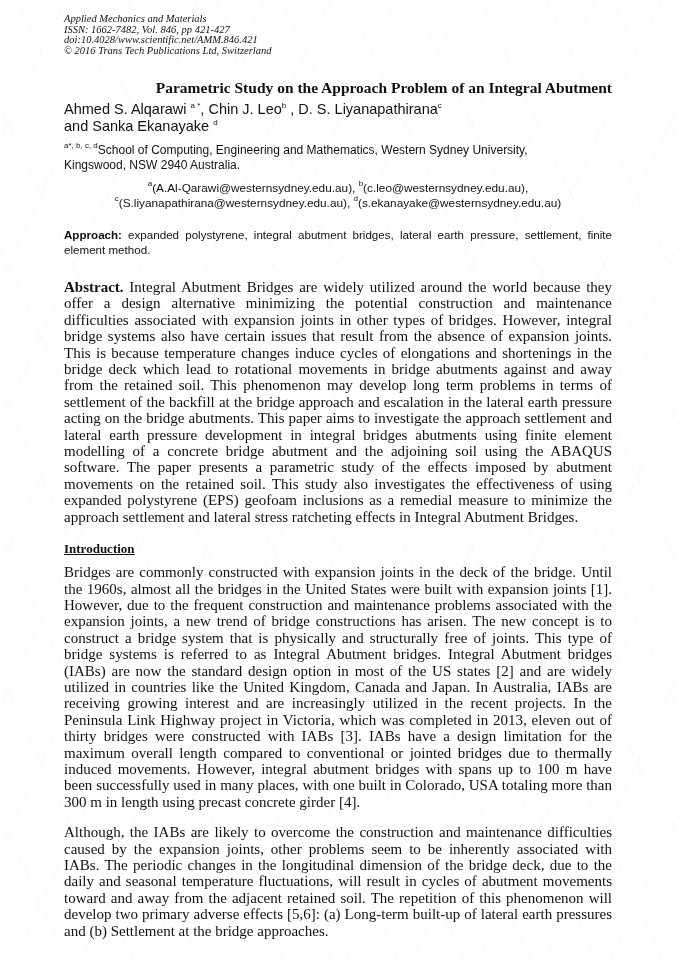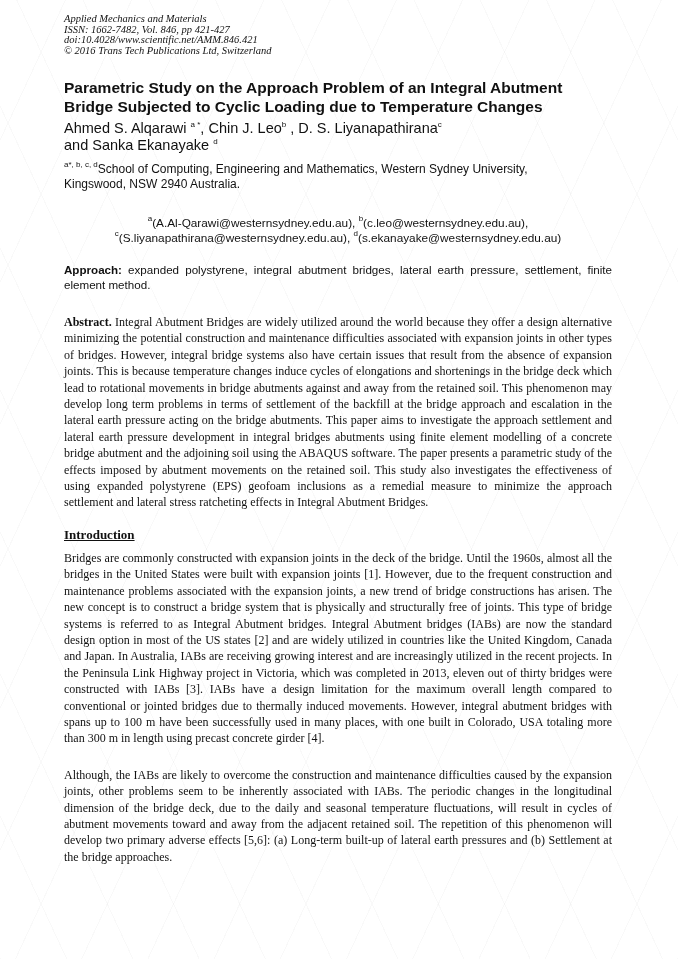--- a/index.html
+++ b/index.html
@@ -18,78 +18,77 @@
   .page { position: relative; z-index: 1; padding: 0 66px 0 64px; }
   .header {
     display: flex; justify-content: space-between;
     font-family: "Liberation Serif", serif; font-style: italic;
     font-size: 10.5px; line-height: 10.5px;
     padding-top: 14px;
     gap: 20px;
   }
   .header .left div { white-space: nowrap; }
   .title {
-    font-family: Liberation Sans, sans-serif; font-weight: bold;
-    font-size: 15.5px; line-height: 19px; text-align: left;
+    font-family: Liberation Serif, serif; font-weight: bold;
+    font-size: 15.5px; line-height: 19px; text-align: right;
     margin-top: 22px;
   }
   .authors {
     font-family: "Liberation Sans", sans-serif;
     font-size: 14.5px; line-height: 17px; text-align: left;
     margin-top: 4px;
   }
   sup { font-size: 8px; vertical-align: 6px; line-height: 0; }
   .affil {
     font-family: "Liberation Sans", sans-serif;
     font-size: 12px; line-height: 15px; text-align: left;
     margin-top: 8px;
   }
   .emails {
     font-family: "Liberation Sans", sans-serif;
     font-size: 11.8px; line-height: 15px; text-align: center;
-    margin-top: 24px;
+    margin-top: 8px;
   }
   .keywords {
     font-family: "Liberation Sans", sans-serif;
     font-size: 11.6px; line-height: 15px; text-align: justify;
     margin-top: 16px;
   }
   .kw-label { font-weight: bold; }
   .abstract, .para {
     font-family: "Liberation Serif", serif;
-    font-size: 12px; line-height: 16.4px; text-align: justify;
+    font-size: 15px; line-height: 16.4px; text-align: justify;
   }
   .abstract { margin-top: 22px; }
   .abs-label { font-weight: bold; }
   .section-head {
     font-family: "Liberation Serif", serif; font-weight: bold;
     font-size: 13px; line-height: 16px; margin-top: 16px; text-decoration: underline;
   }
   .para { margin-top: 7px; }
-  .para + .para { margin-top: 20px; }
+  .para + .para { margin-top: 14px; }
 </style>
 </head>
 <body>
 
 <div class="watermark"></div>
 
 <div class="page">
 
   <div class="header">
     <div class="left">
       <div>Applied Mechanics and Materials</div>
       <div>ISSN: 1662-7482, Vol. 846, pp 421-427</div>
       <div>doi:10.4028/www.scientific.net/AMM.846.421</div>
       <div>© 2016 Trans Tech Publications Ltd, Switzerland</div>
     </div>
   </div>
 
   <div class="title">
     <div>Parametric Study on the Approach Problem of an Integral Abutment</div>
-    <div>Bridge Subjected to Cyclic Loading due to Temperature Changes</div>
   </div>
 
   <div class="authors">
     <div>
       <span>Ahmed S. Alqarawi</span>
       <sup>a *</sup><span>, </span><span>Chin J. Leo</span><sup>b</sup><span> , </span><span>D. S. Liyanapathirana</span><sup>c</sup>
     </div>
     <div>
       <span>and Sanka Ekanayake</span>
       <sup>d</sup>

